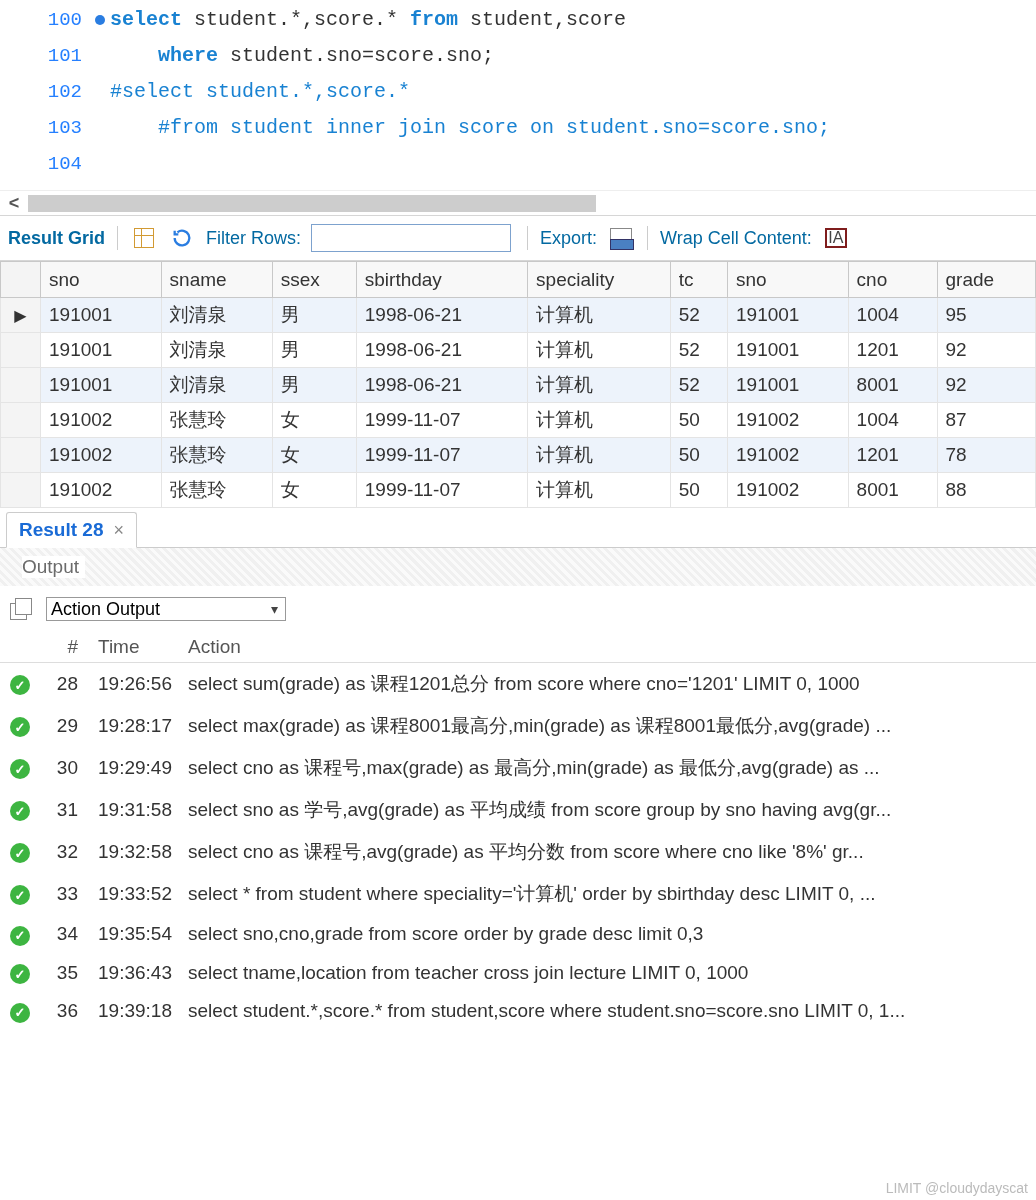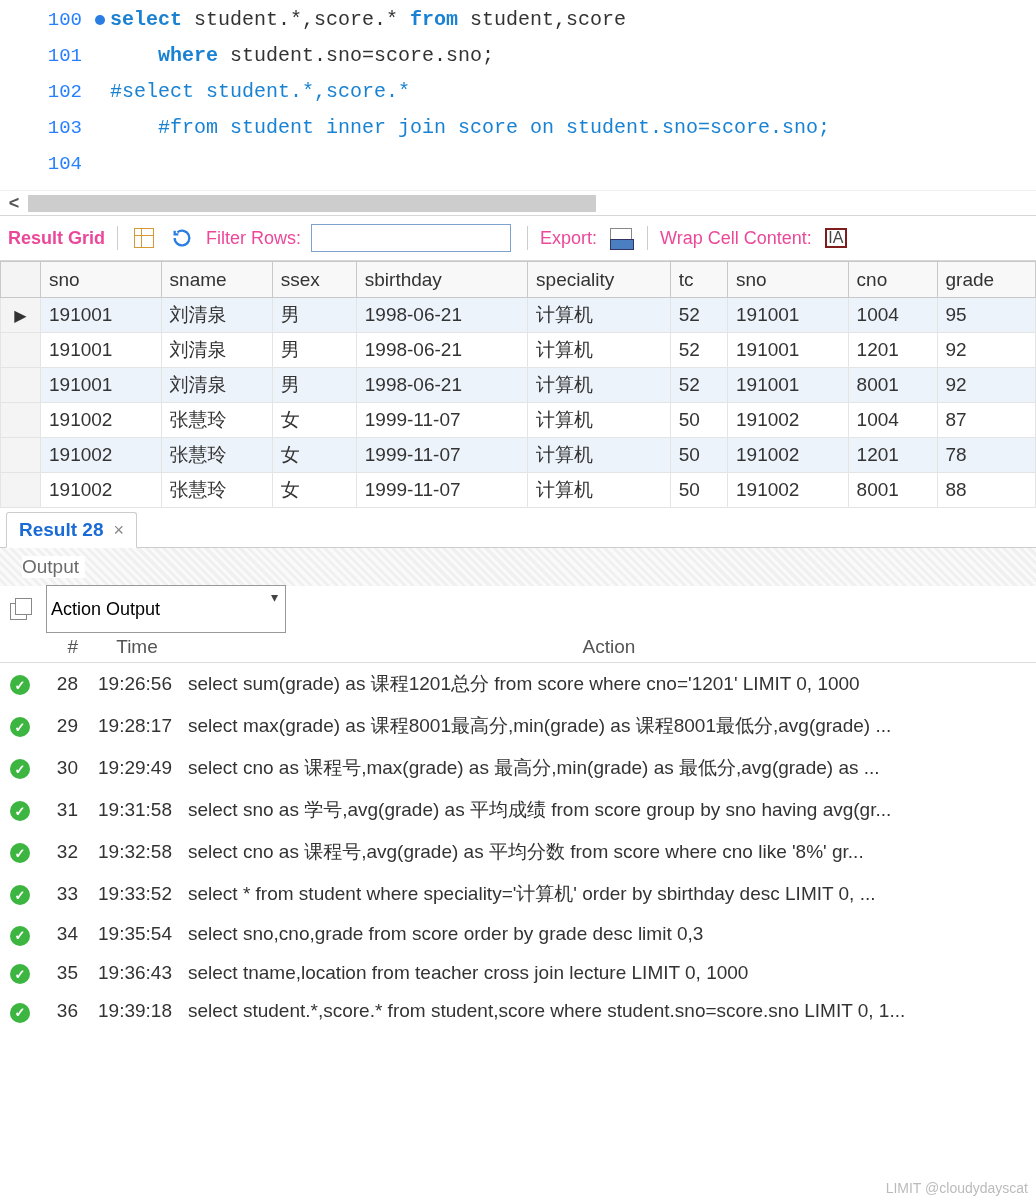--- a/index.html
+++ b/index.html
@@ -19,21 +19,21 @@
 
   
   .hscroll { height:25px; display:flex; align-items:center; border-top:1px solid #eee;}
   .hscroll .left-btn { width:28px; text-align:center; color:#555; font-weight:bold; font-size:18px;}
   .hscroll .track { flex:1; height:17px; background:#f1f1f1; position:relative; margin-right:440px;}
   .hscroll .thumb { position:absolute; left:0; top:0; height:17px; background:#cdcdcd; width:100%;}
 
   
   .rtoolbar { display:flex; align-items:center; height:46px; border-top:1px solid #d6d6d6; border-bottom:1px solid #d6d6d6; padding:0 8px; gap:10px; }
   .rtoolbar .sep { width:1px; height:24px; background:#ccc; margin:0 2px;}
-  .rtoolbar .lbl { color:#ec4899; font-size:18px;}
+  .rtoolbar .lbl { color:#0369a1; font-size:18px;}
   .rtoolbar .lbl.bold { font-weight:bold;}
   .rtoolbar input.filter { height:28px; width:200px; border:1px solid #7da2ce; padding:0 4px; font-size:16px;}
   .icon-btn { display:inline-flex; align-items:center; justify-content:center; width:28px; height:28px;}
   .icon-grid { width:20px; height:20px; border:1px solid #d29a33; position:relative;}
   .icon-grid::before,.icon-grid::after{content:"";position:absolute;background:#d29a33;}
   .icon-grid::before{left:6px;top:0;width:1px;height:100%;}
   .icon-grid::after{top:6px;left:0;height:1px;width:100%;}
   .icon-refresh svg { width:22px; height:22px; }
   .icon-export { width:22px; height:20px; border:1px solid #888; position:relative;}
   .icon-export::before{content:"";position:absolute;left:-1px;top:10px;width:22px;height:9px;background:#4a80c2;border:1px solid #336;}
@@ -55,27 +55,27 @@
   
   .out-hdr { height:38px; display:flex; align-items:center; padding-left:22px; color:#6b6b6b; font-size:19px; background:repeating-linear-gradient(45deg,#fafafa 0 3px,#f0f0f0 3px 6px);}
   .out-hdr .txt { background:#fff; padding-right:6px;}
 
   
   .out-tool { height:46px; display:flex; align-items:center; gap:14px; padding-left:10px;}
   .out-tool .icon-stack { width:22px; height:22px; position:relative;}
   .out-tool .icon-stack::before,.out-tool .icon-stack::after{content:"";position:absolute;border:1px solid #888;width:15px;height:15px;background:#fff;}
   .out-tool .icon-stack::before{left:0;top:5px;}
   .out-tool .icon-stack::after{left:5px;top:0;}
-  .out-tool select.dummy { width:240px; height:48px; border:1px solid #999; font-size:18px; padding-left:4px; appearance:none; background:#fff;}
+  .out-tool select.dummy { width:240px; height:24px; border:1px solid #999; font-size:18px; padding-left:4px; appearance:none; background:#fff;}
   .out-tool .ddwrap { position:relative;}
   .out-tool .ddwrap::after { content:"▾"; position:absolute; right:8px; top:4px; color:#444; font-size:14px;}
 
   
   .ogrid { width:100%; border-collapse:collapse; font-size:19px;}
-  .ogrid th { text-align:center; font-weight:normal; color:#555; padding:4px 6px; border-bottom:1px solid #ddd;}
+  .ogrid th { text-align:left; font-weight:normal; color:#555; padding:4px 6px; border-bottom:1px solid #ddd;}
   .ogrid td { padding:8px 6px; vertical-align:middle; white-space:nowrap; overflow:hidden; text-overflow:ellipsis;}
   .ogrid .action { max-width:810px;}
   .status-ok { width:20px; height:20px; border-radius:50%; background:#3db541; display:inline-flex; align-items:center; justify-content:center; color:#fff; font-size:13px; font-weight:bold;}
   .ogrid .numcol { text-align:right; width:52px; padding-right:14px;}
   .ogrid .iconcol { width:40px; text-align:center;}
   .ogrid .timecol { width:90px;}
 
   .watermark { position:fixed; right:8px; bottom:4px; font-size:14px; color:#bbb; }
 </style>
 </head>

